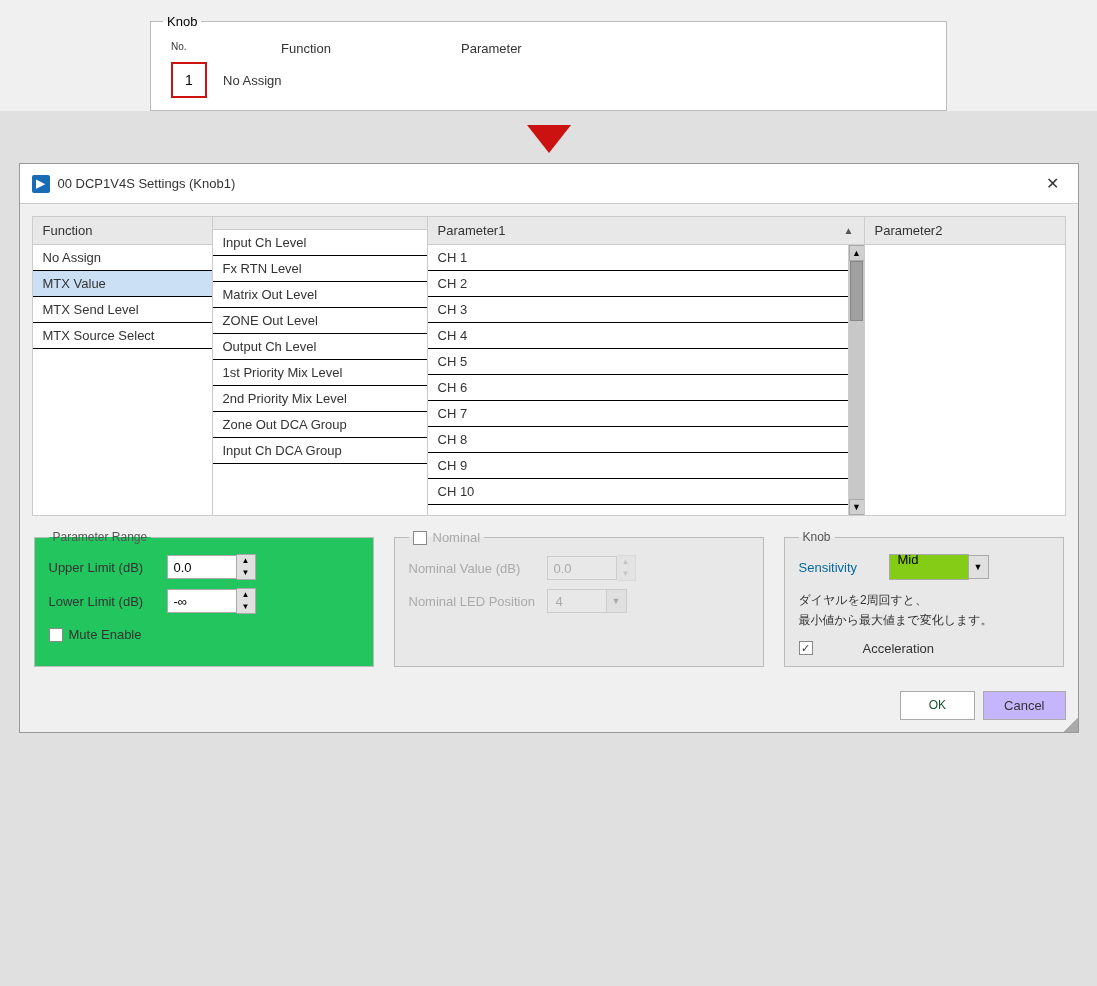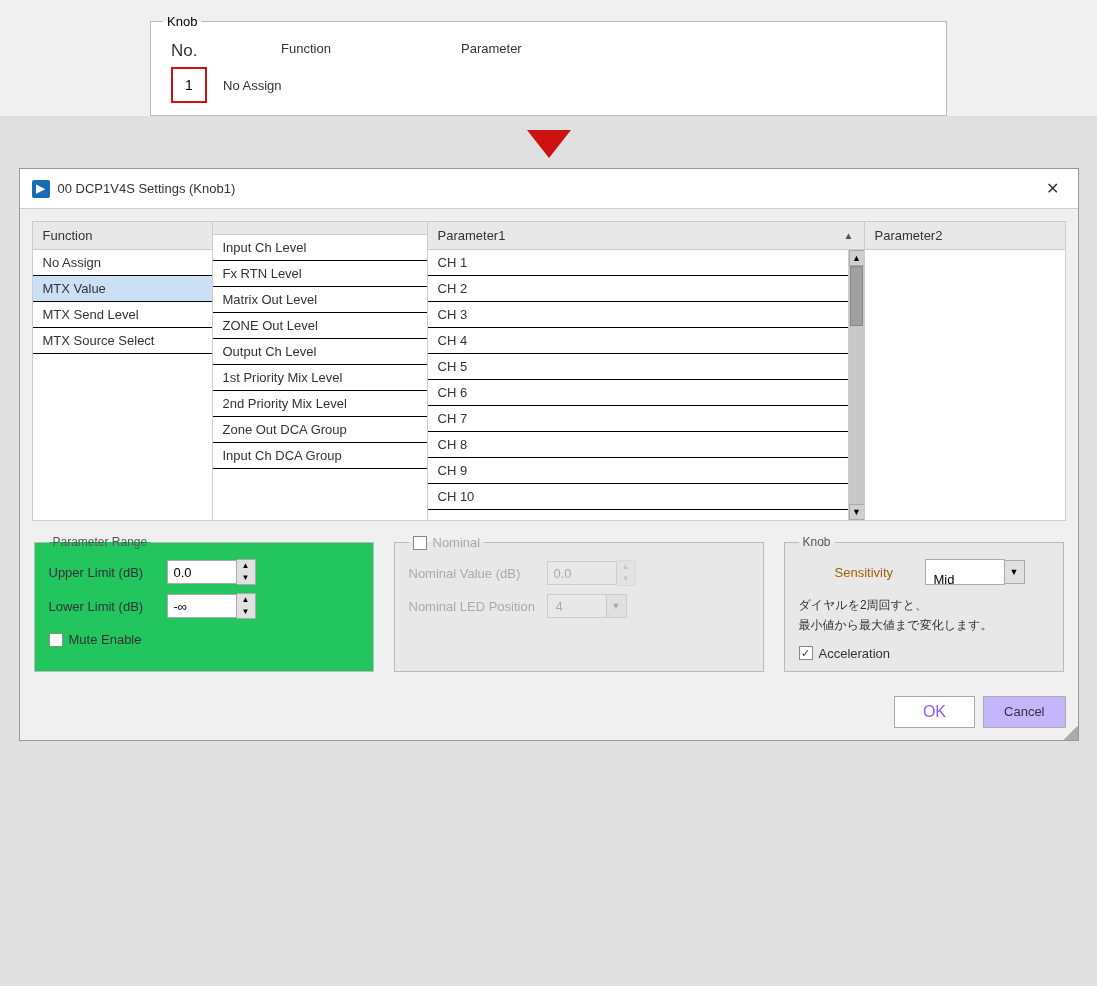--- a/index.html
+++ b/index.html
@@ -237,56 +237,56 @@
 
     .sensitivity-row {
       display: flex;
       align-items: center;
       gap: 10px;
       margin-bottom: 10px;
     }
 
     .sensitivity-label {
       font-size: 13px;
-      color: #a16207;
+      color: #0369a1;
       min-width: 80px;
-      margin-left: 36px;
     }
 
     .sensitivity-select-wrapper {
       display: flex;
       align-items: center;
     }
 
     .accel-row {
       display: flex;
       align-items: center;
       gap: 6px;
     }
 
     .accel-label {
       font-size: 13px;
       color: #333;
+      margin-left: 44px;
     }
 
     
     .dialog-footer {
       display: flex;
       justify-content: flex-end;
       padding: 12px 12px 12px 0;
       gap: 8px;
     }
 
     .ok-btn {
       background: white;
       border: 1px solid #aaa;
       padding: 6px 28px;
-      font-size: 16px;
+      font-size: 12px;
       cursor: pointer;
-      color: #8b5cf6;
+      color: #14532d;
     }
 
     .cancel-btn {
       background: #c4b5fd;
       border: 1px solid #aaa;
       padding: 6px 20px;
       font-size: 13px;
       cursor: pointer;
       color: #333;
     }
@@ -320,21 +320,21 @@
       color: #333;
     }
   </style>
 </head>
 <body>
 
 <div style="background:#f0f0f0; padding: 14px 150px 0 150px;">
   <fieldset style="border: 1px solid #bbb; background: white; padding: 8px 12px;">
     <legend style="font-size:13px; padding: 0 4px;">Knob</legend>
     <div style="display:flex; gap: 60px; padding: 4px 8px 2px 8px;">
-      <span style="font-size:17px; color:#333; min-width:50px;">No.</span>
+      <span style="font-size:10px; color:#333; min-width:50px;">No.</span>
       <span style="font-size:13px; color:#333; min-width:120px;">Function</span>
       <span style="font-size:13px; color:#333;">Parameter</span>
     </div>
     <div style="display:flex; align-items:center; padding: 4px 8px; gap: 16px;">
       <div style="border: 2px solid #cc1111; width:36px; height:36px; display:flex; align-items:center; justify-content:center; font-size:14px; background:white;">
         <span>1</span>
       </div>
       <span style="font-size:13px; color:#333;">No Assign</span>
     </div>
   </fieldset>
@@ -480,21 +480,21 @@
           </div>
         </div>
       </fieldset>
 
       <fieldset style="border:1px solid #bbb; background:#e8e8e8; padding:10px 14px; width:280px; flex-shrink:0;">
         <legend style="font-size:12px; color:#555; padding:0 4px;">Knob</legend>
 
         <div class="sensitivity-row">
           <span class="sensitivity-label">Sensitivity</span>
           <div class="sensitivity-select-wrapper">
-            <div style="border:1px solid #aaa; background:#ffffff; padding:12px 8px; font-size:13px; width:80px; height:24px; display:flex; align-items:flex-start;">
+            <div style="border:1px solid #aaa; background:#84cc16; padding:12px 8px; font-size:13px; width:80px; height:24px; display:flex; align-items:flex-end;">
               <span>Mid</span>
             </div>
             <div style="width:20px; height:24px; background:#e0e0e0; border:1px solid #aaa; border-left:none; display:flex; align-items:center; justify-content:center; font-size:9px; cursor:pointer;">▼</div>
           </div>
         </div>
 
         <div style="font-size:12px; color:#333; line-height:1.7; margin-bottom:10px;">
           <div>ダイヤルを2周回すと、</div>
           <div>最小値から最大値まで変化します。</div>
         </div>

